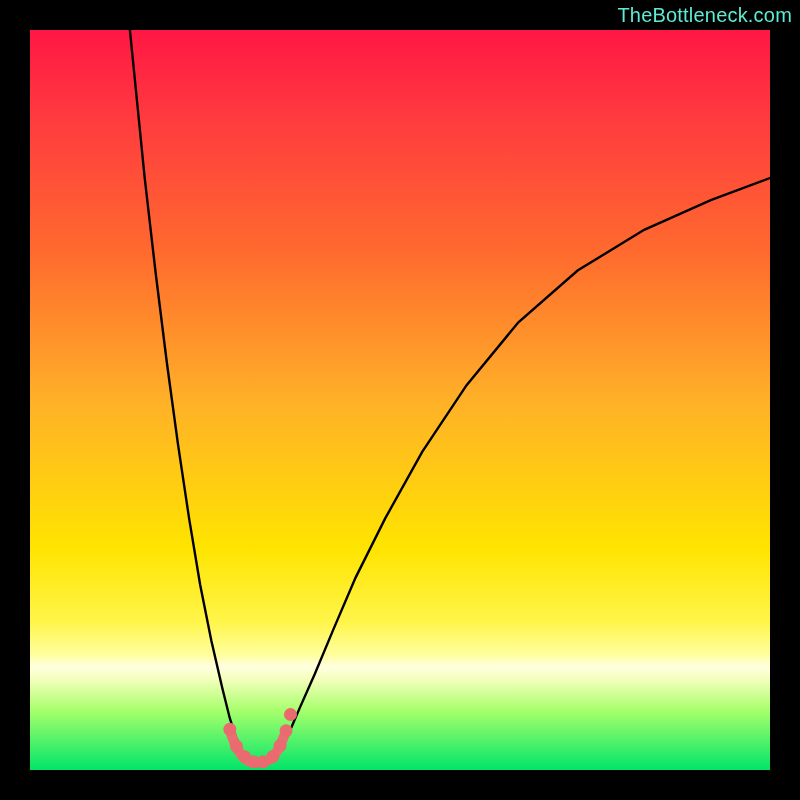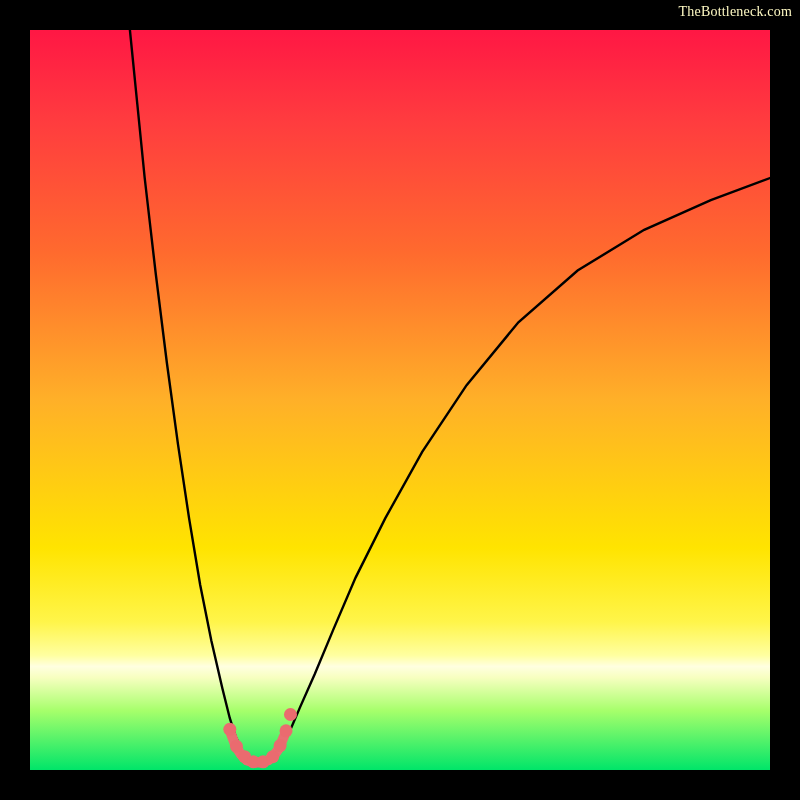--- a/index.html
+++ b/index.html
@@ -24,25 +24,24 @@
     top: 30px;
     left: 30px;
     width: 740px;
     height: 740px;
     overflow: hidden;
   }
   .watermark {
     position: absolute;
     top: 4px;
     right: 8px;
-    color: #fef9c3;
-    font-size: 14px;
+    color: #5eead4;
+    font-size: 20px;
     font-weight: 500;
     letter-spacing: 0.2px;
-    font-family: Liberation Serif, serif;
   }
   svg {
     display: block;
   }
 </style>
 </head>
 <body>
 
 <div class="frame">
 

